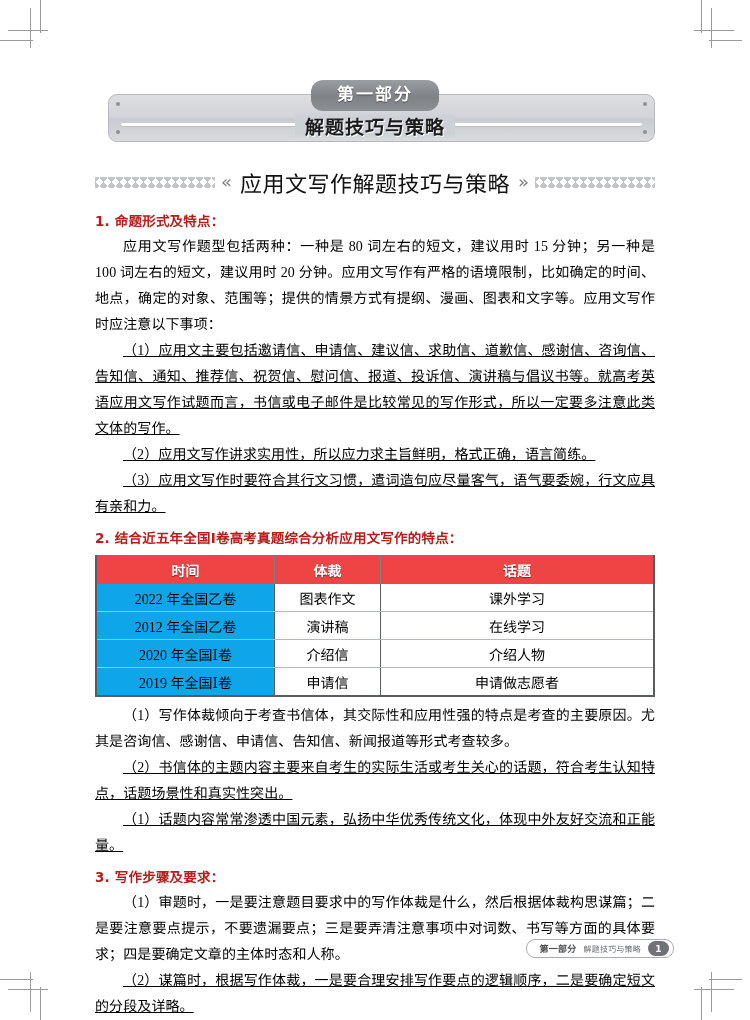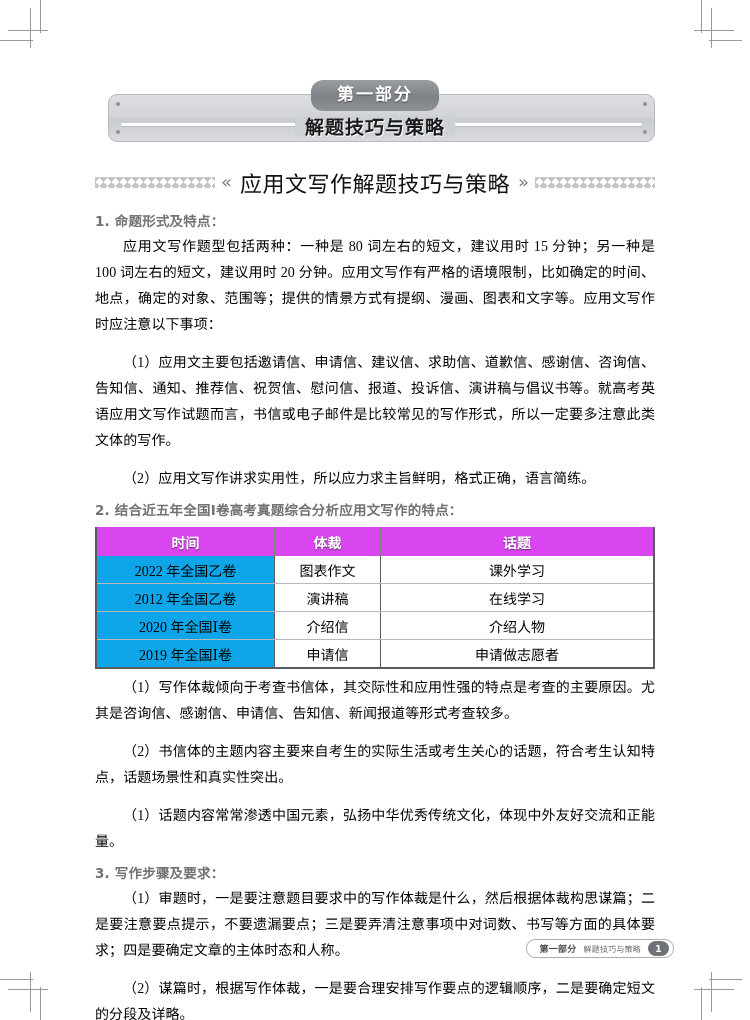--- a/index.html
+++ b/index.html
@@ -162,46 +162,46 @@
     letter-spacing: .5px;
     white-space: nowrap;
     padding: 0 2px;
   }
 
   
   .h-num {
     font-family: "DejaVu Sans", "Liberation Sans", sans-serif;
     font-weight: bold;
     font-size: 13.5px;
-    color: #737373;
+    color: #b91c1c;
     margin: 7px 0 4px;
     letter-spacing: .2px;
   }
   p.body {
     font-size: 14px;
     line-height: 26px;
     margin: 0;
     text-align: justify;
     text-justify: inter-ideograph;
     text-indent: 2em;
     letter-spacing: .1px;
   }
-  p.body + p.body { margin-top: 12px; }
+  p.body + p.body { margin-top: 0px; text-decoration: underline; }
 
   
   table.data {
     width: 100%;
     border-collapse: collapse;
     margin: 8px 0 6px;
     table-layout: fixed;
     border-left: 2px solid #5a5d60;
     border-right: 2px solid #5a5d60;
   }
   table.data th {
-    background: #d946ef;
+    background: #ef4444;
     color: #ffffff;
     font-family: Liberation Mono, monospace;
     font-weight: bold;
     font-size: 14px;
     height: 27px;
     text-align: center;
     border-right: 1px solid #7d8083;
     text-shadow: 0 1px 1px rgba(0,0,0,.5);
   }
   table.data th:last-child { border-right: none; }
@@ -315,20 +315,21 @@
       <span class="guillemet">«</span>
       <span class="section-title">应用文写作解题技巧与策略</span>
       <span class="guillemet">»</span>
       <span class="diamond-rule"></span>
     </div>
 
     <div class="h-num">1. 命题形式及特点：</div>
     <p class="body">应用文写作题型包括两种：一种是 80 词左右的短文，建议用时 15 分钟；另一种是 100 词左右的短文，建议用时 20 分钟。应用文写作有严格的语境限制，比如确定的时间、地点，确定的对象、范围等；提供的情景方式有提纲、漫画、图表和文字等。应用文写作时应注意以下事项：</p>
     <p class="body">（1）应用文主要包括邀请信、申请信、建议信、求助信、道歉信、感谢信、咨询信、告知信、通知、推荐信、祝贺信、慰问信、报道、投诉信、演讲稿与倡议书等。就高考英语应用文写作试题而言，书信或电子邮件是比较常见的写作形式，所以一定要多注意此类文体的写作。</p>
     <p class="body">（2）应用文写作讲求实用性，所以应力求主旨鲜明，格式正确，语言简练。</p>
+    <p class="body">（3）应用文写作时要符合其行文习惯，遣词造句应尽量客气，语气要委婉，行文应具有亲和力。</p>
 
     <div class="h-num">2. 结合近五年全国Ⅰ卷高考真题综合分析应用文写作的特点：</div>
 
     <table class="data">
       <colgroup>
           <col class="w0">
           <col class="w1">
           <col class="w2">
         </colgroup>
       <thead>

